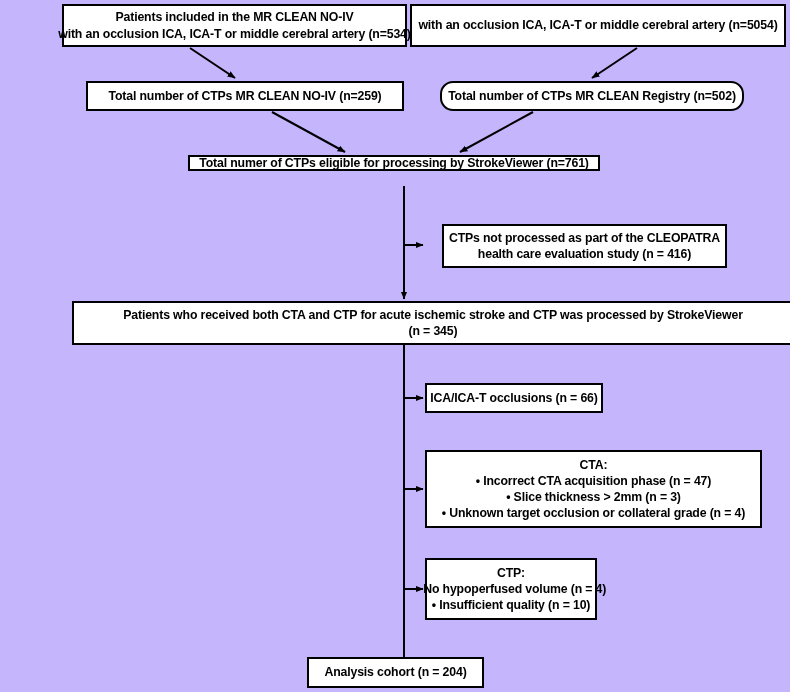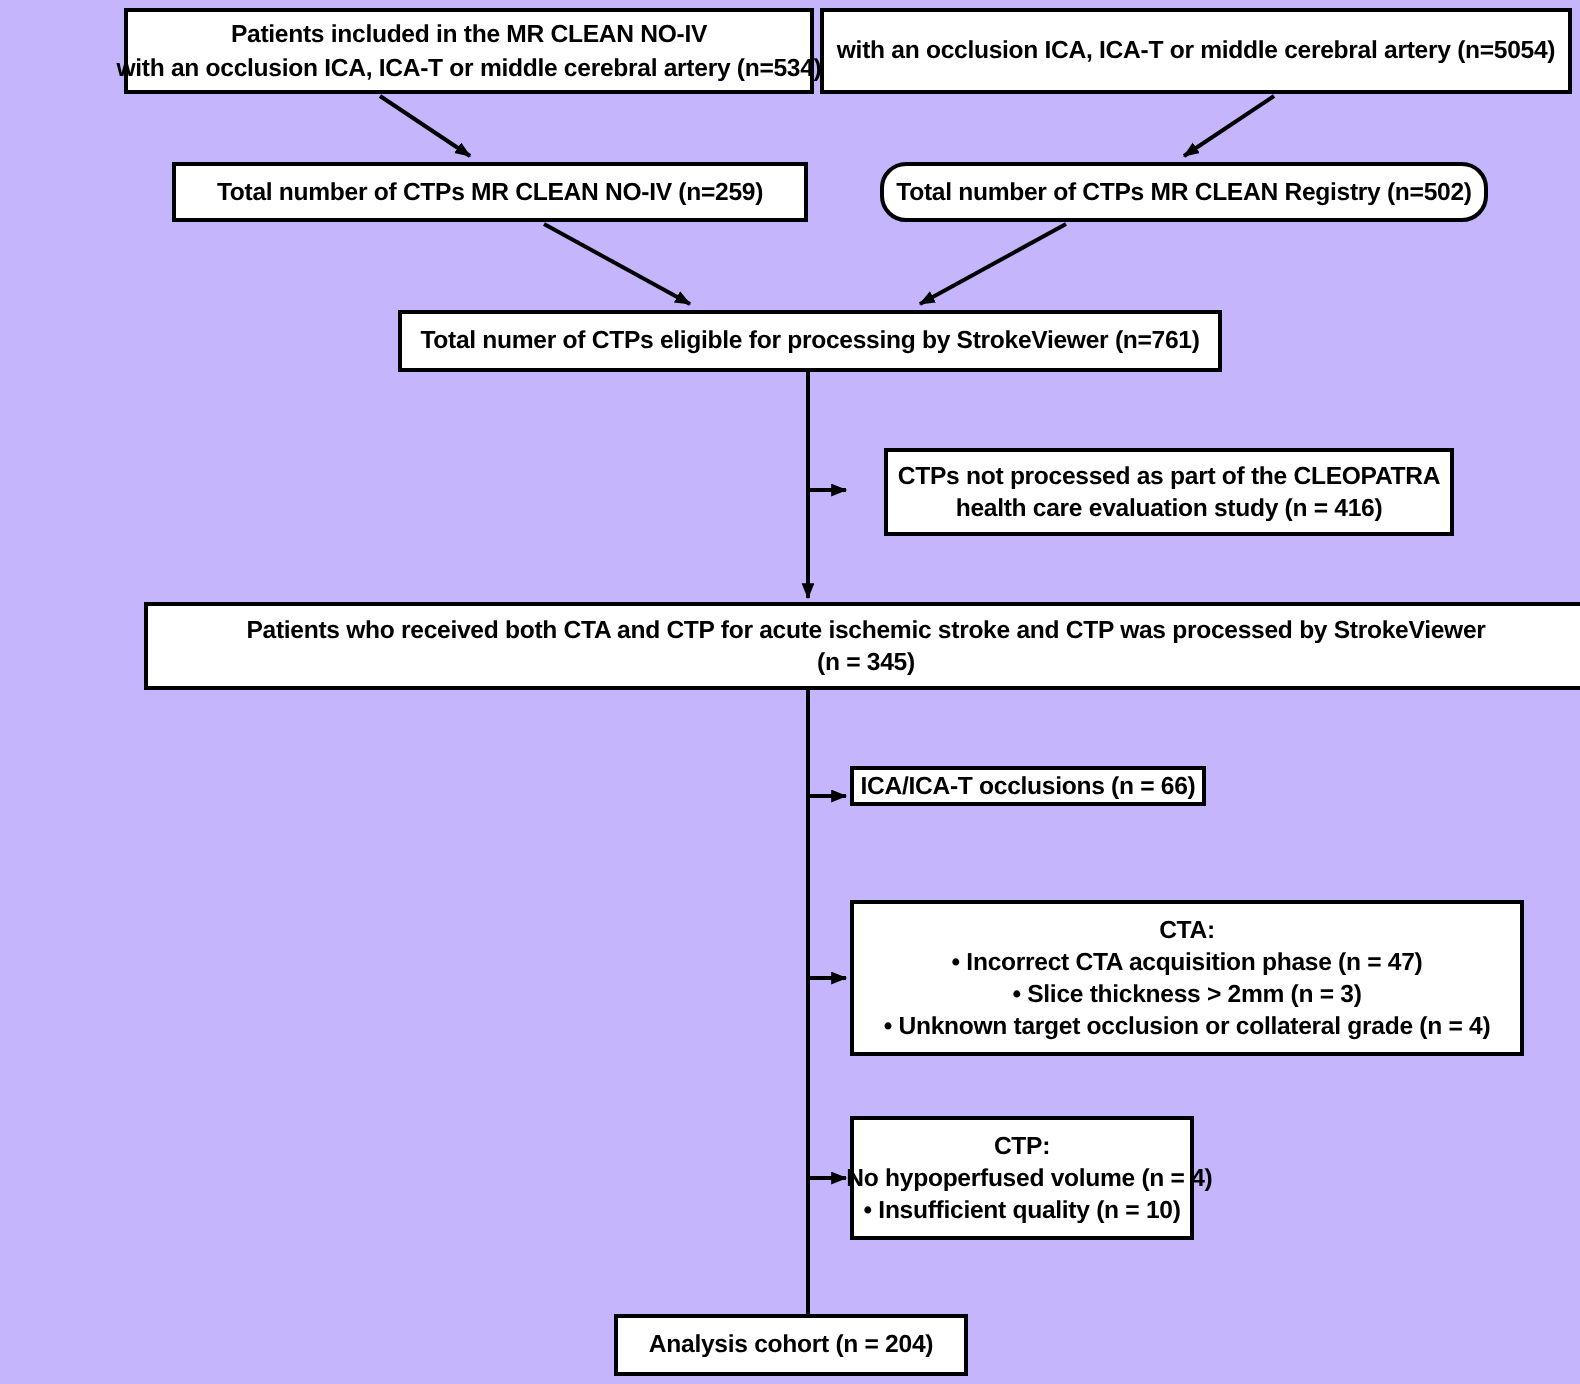--- a/index.html
+++ b/index.html
@@ -46,24 +46,24 @@
     top: 0;
     width: 790px;
     height: 692px;
     z-index: 1;
   }
   
   #box-noiv-source   { left: 62px;  top: 4px;   width: 345px; height: 43px; }
   #box-reg-source    { left: 410px; top: 4px;   width: 376px; height: 43px; }
   #box-noiv-ctp      { left: 74px;  top: 81px;  width: 318px; height: 30px; margin-left: 12px; }
   #box-reg-ctp       { left: 440px; top: 81px;  width: 304px; height: 30px; border-radius: 13px; }
-  #box-eligible      { left: 199px; top: 155px; width: 412px; height: 31px; }
+  #box-eligible      { left: 188px; top: 155px; width: 412px; height: 16px; }
   #box-not-processed { left: 442px; top: 224px; width: 285px; height: 44px; }
   #box-both-cta-ctp  { left: 72px;  top: 301px; width: 722px; height: 44px; }
-  #box-ica           { left: 425px; top: 383px; width: 178px; height: 20px; text-align: center; }
+  #box-ica           { left: 425px; top: 383px; width: 178px; height: 30px; text-align: center; }
   #box-cta-excl      { left: 425px; top: 450px; width: 337px; height: 78px; }
   #box-ctp-excl      { left: 425px; top: 558px; width: 172px; height: 62px; }
   #box-analysis      { left: 307px; top: 657px; width: 177px; height: 31px; }
 </style>
 </head>
 <body>
 
 <div id="flow-root">
 
   <svg class="svg-layer" viewBox="0 0 790 692" xmlns="http://www.w3.org/2000/svg">

